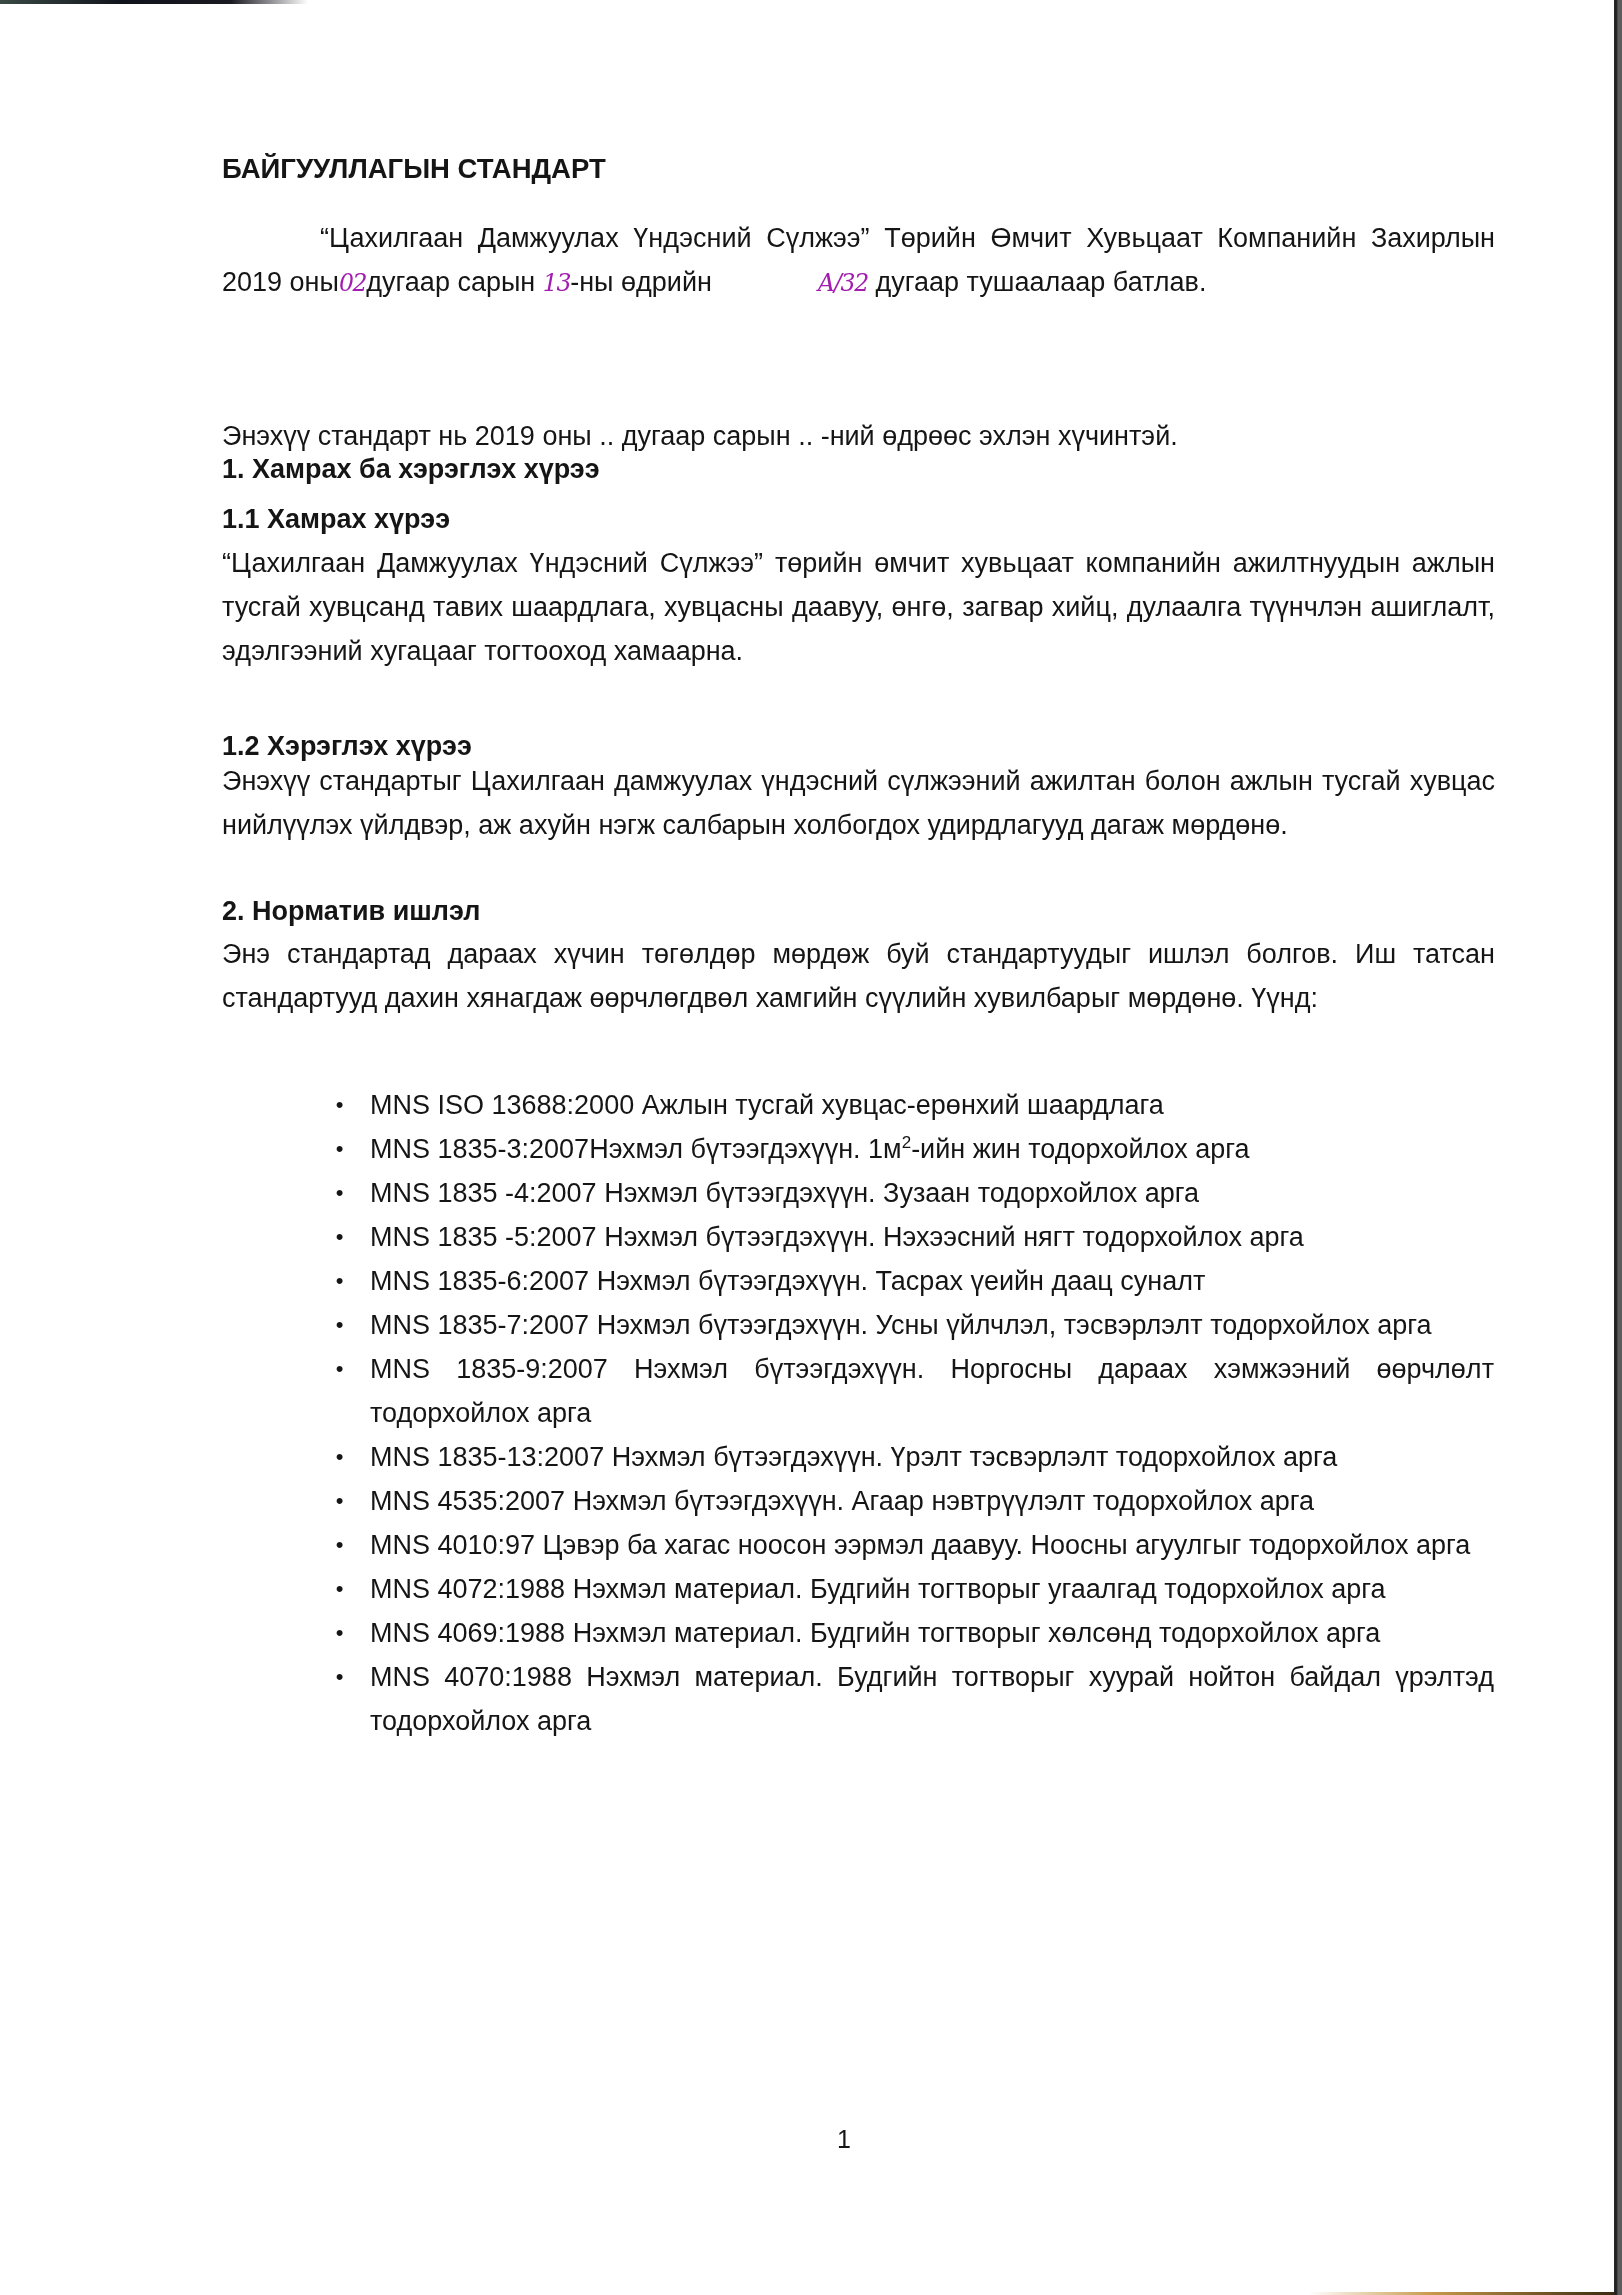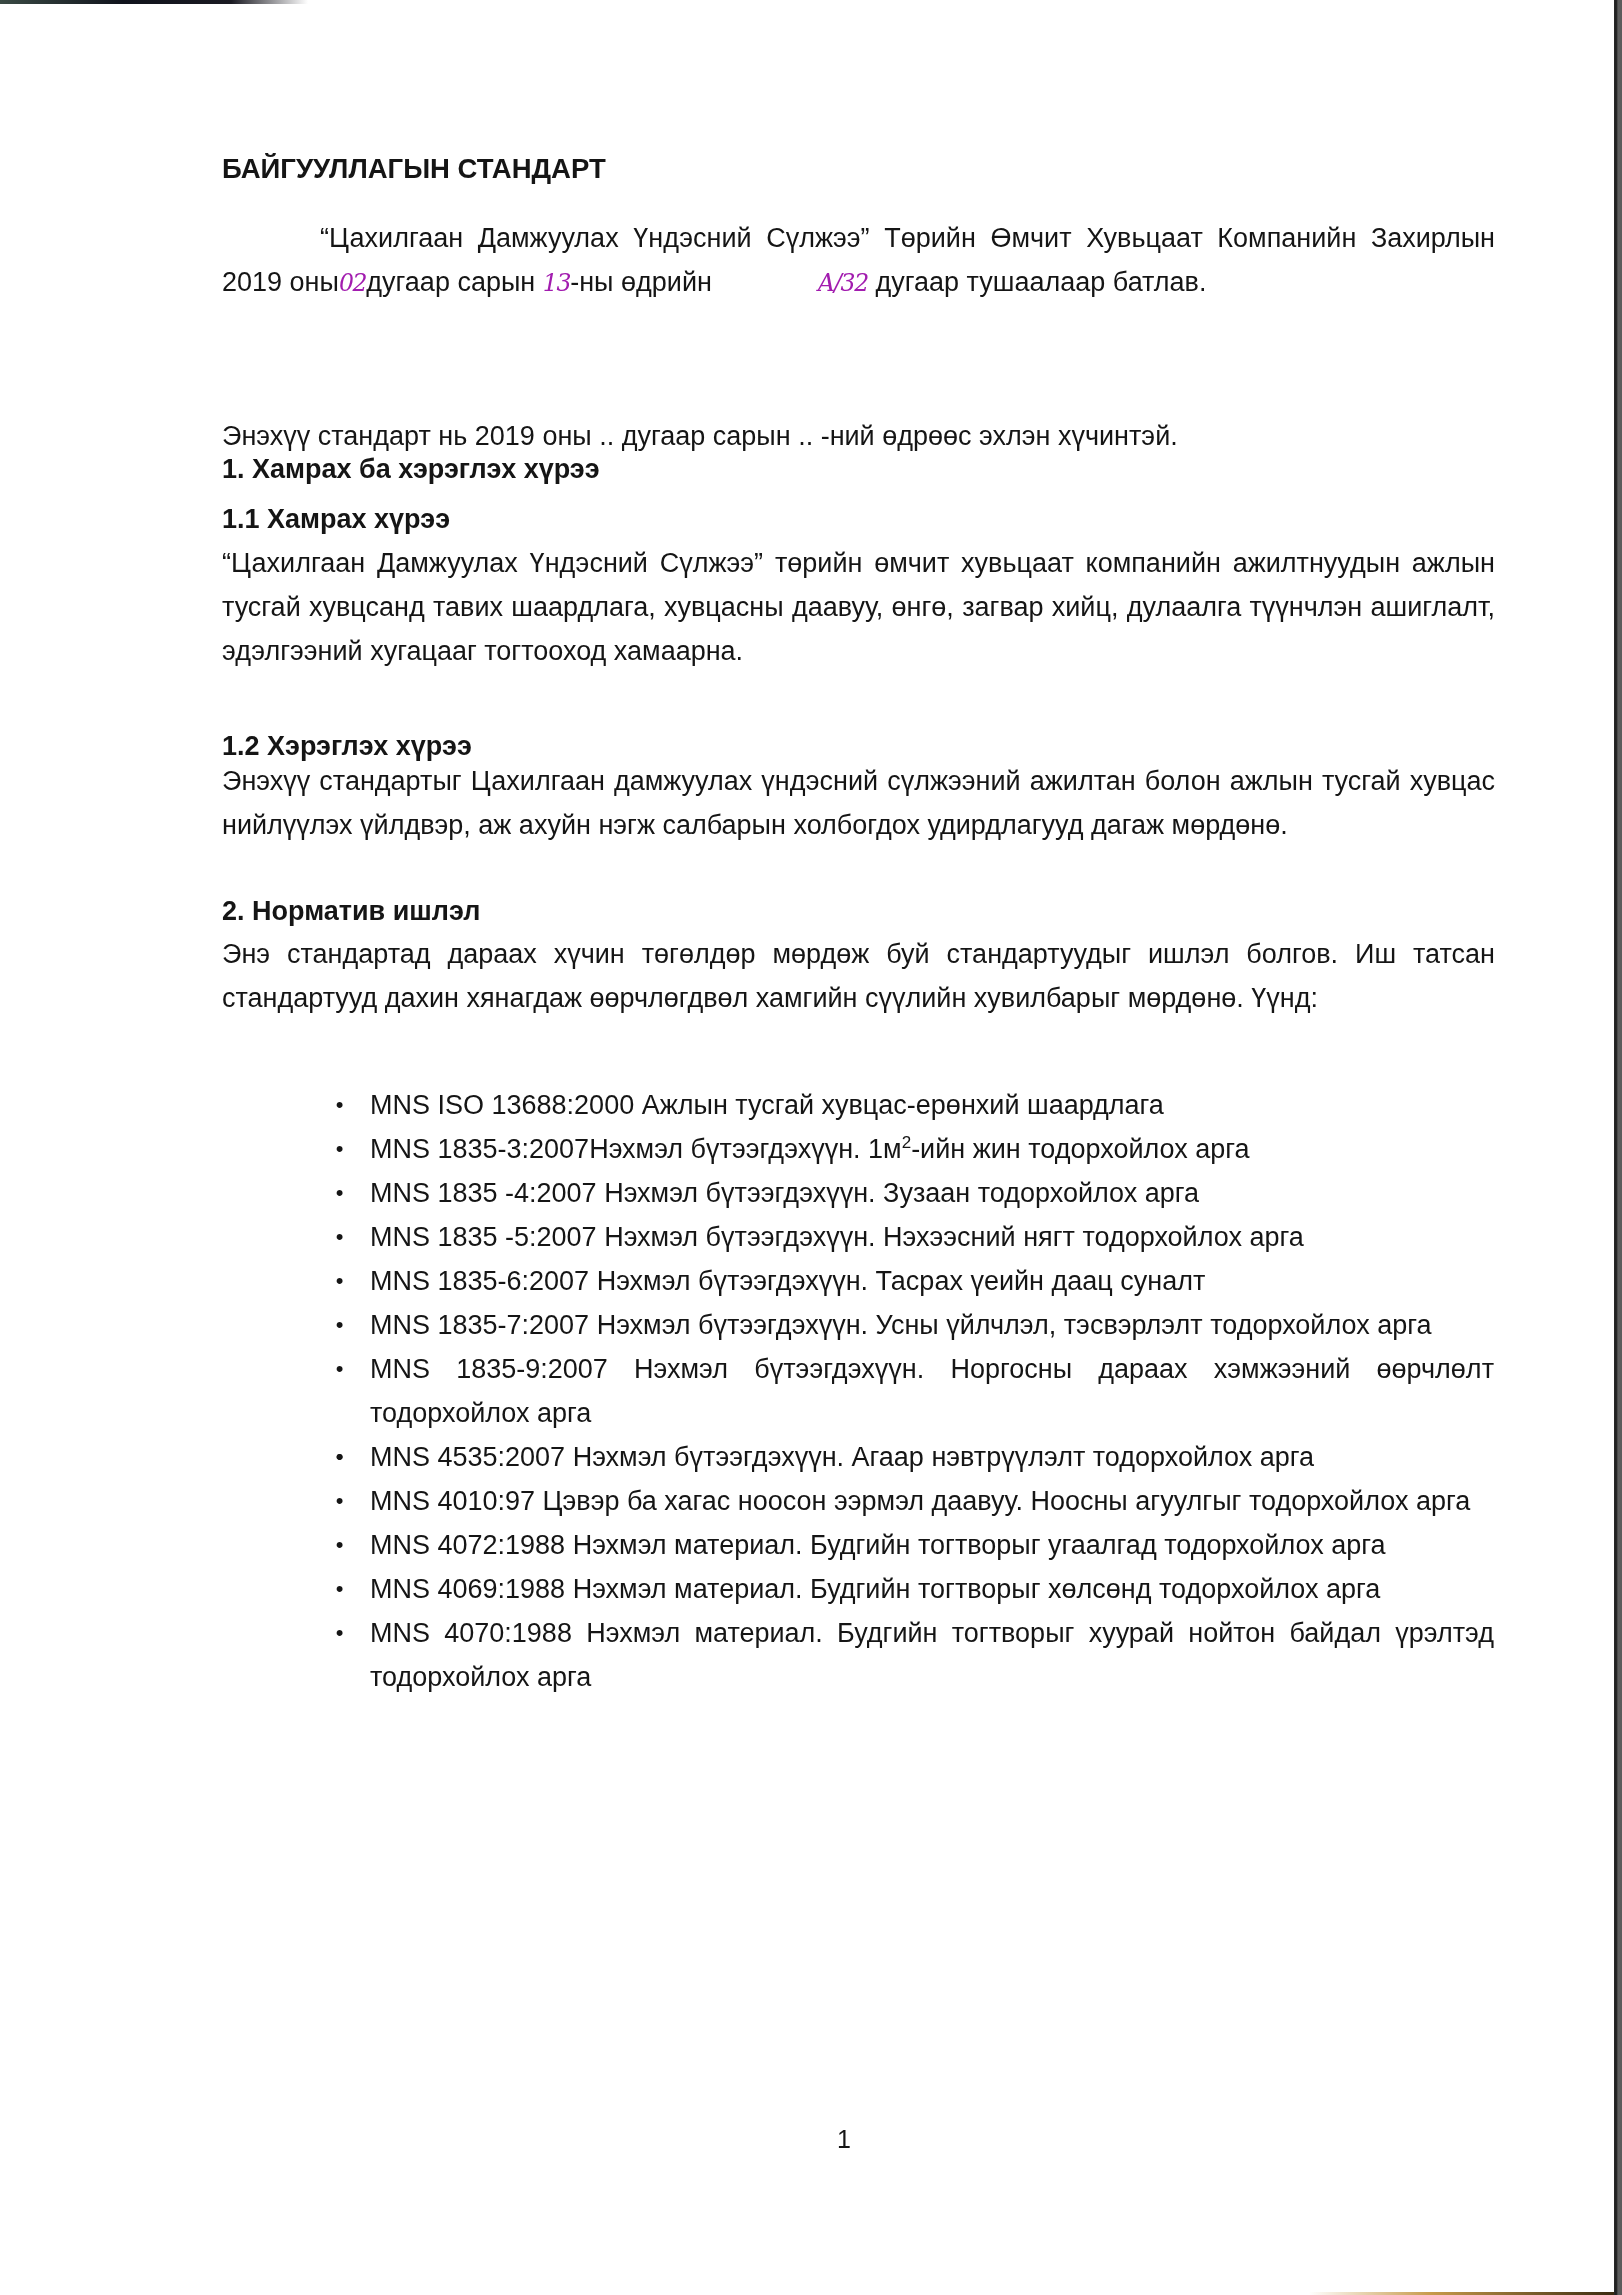--- a/index.html
+++ b/index.html
@@ -83,21 +83,21 @@
   <div class="block" style="top:932px;">Энэ стандартад дараах хүчин төгөлдөр мөрдөж буй стандартуудыг ишлэл болгов. Иш татсан стандартууд дахин хянагдаж өөрчлөгдвөл хамгийн сүүлийн хувилбарыг мөрдөнө. Үүнд:</div>
 
   <ul class="bullets">
     <li><span class="bullet-dot">•</span><span>MNS ISO 13688:2000 Ажлын тусгай хувцас-ерөнхий шаардлага</span></li>
     <li><span class="bullet-dot">•</span><span>MNS 1835-3:2007Нэхмэл бүтээгдэхүүн. 1м</span><sup>2</sup><span>-ийн жин тодорхойлох арга</span></li>
     <li><span class="bullet-dot">•</span><span>MNS 1835 -4:2007 Нэхмэл бүтээгдэхүүн. Зузаан тодорхойлох арга</span></li>
     <li><span class="bullet-dot">•</span><span>MNS 1835 -5:2007 Нэхмэл бүтээгдэхүүн. Нэхээсний нягт тодорхойлох арга</span></li>
     <li><span class="bullet-dot">•</span><span>MNS 1835-6:2007 Нэхмэл бүтээгдэхүүн. Тасрах үеийн даац суналт</span></li>
     <li><span class="bullet-dot">•</span><span>MNS 1835-7:2007 Нэхмэл бүтээгдэхүүн. Усны үйлчлэл, тэсвэрлэлт тодорхойлох арга</span></li>
     <li><span class="bullet-dot">•</span><span>MNS 1835-9:2007 Нэхмэл бүтээгдэхүүн. Норгосны дараах хэмжээний өөрчлөлт тодорхойлох арга</span></li>
-    <li><span class="bullet-dot">•</span></li>
+    <li><span class="bullet-dot">•</span><span>MNS 1835-13:2007 Нэхмэл бүтээгдэхүүн. Үрэлт тэсвэрлэлт тодорхойлох арга</span></li>
     <li><span class="bullet-dot">•</span><span>MNS 4535:2007 Нэхмэл бүтээгдэхүүн. Агаар нэвтрүүлэлт тодорхойлох арга</span></li>
     <li><span class="bullet-dot">•</span><span>MNS 4010:97 Цэвэр ба хагас ноосон ээрмэл даавуу. Ноосны агуулгыг тодорхойлох арга</span></li>
     <li><span class="bullet-dot">•</span><span>MNS 4072:1988 Нэхмэл материал. Будгийн тогтворыг угаалгад тодорхойлох арга</span></li>
     <li><span class="bullet-dot">•</span><span>MNS 4069:1988 Нэхмэл материал. Будгийн тогтворыг хөлсөнд тодорхойлох арга</span></li>
     <li><span class="bullet-dot">•</span><span>MNS 4070:1988 Нэхмэл материал. Будгийн тогтворыг хуурай нойтон байдал үрэлтэд тодорхойлох арга</span></li>
   </ul>
 </div>
 
 <div class="page-number">1</div>
 

